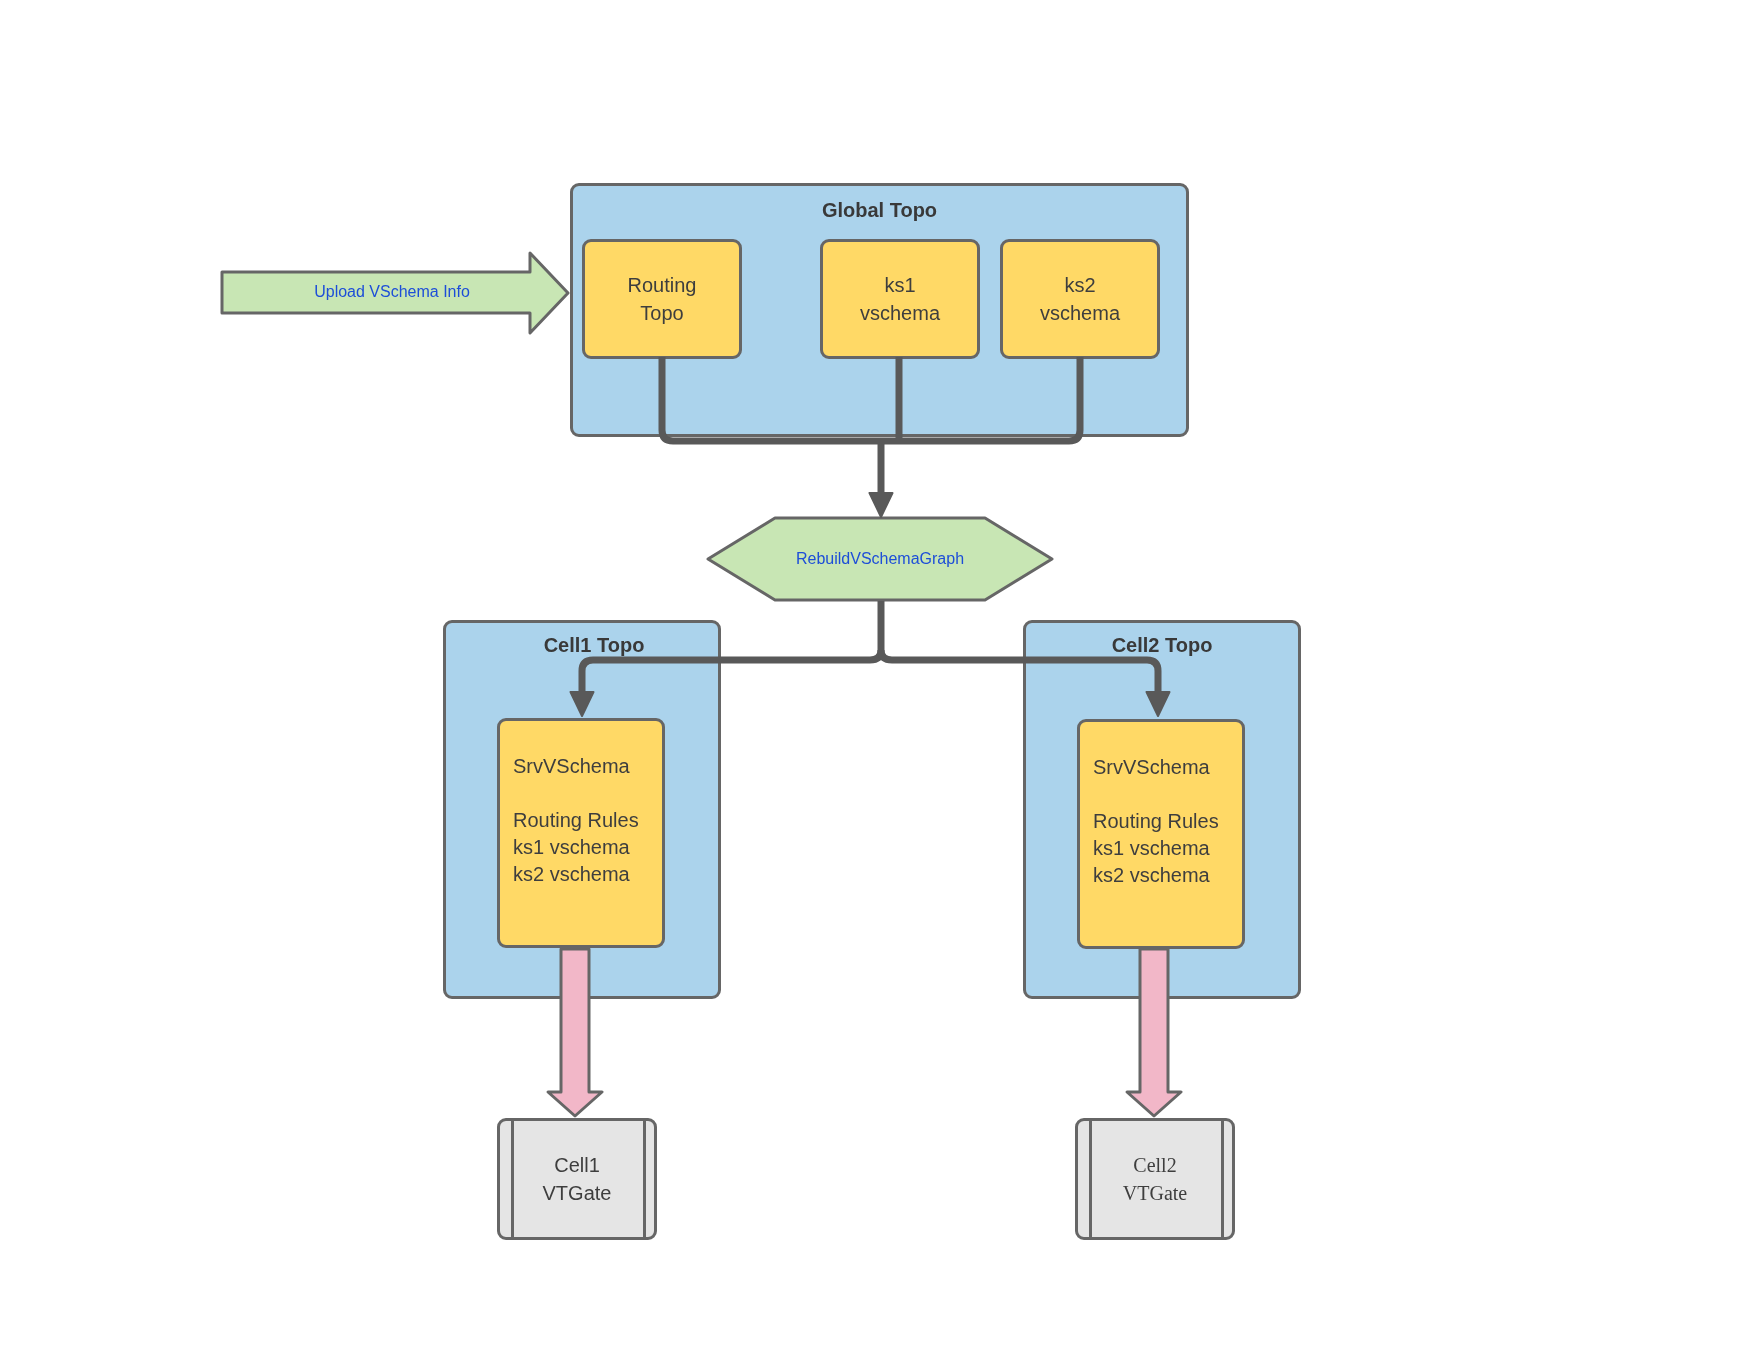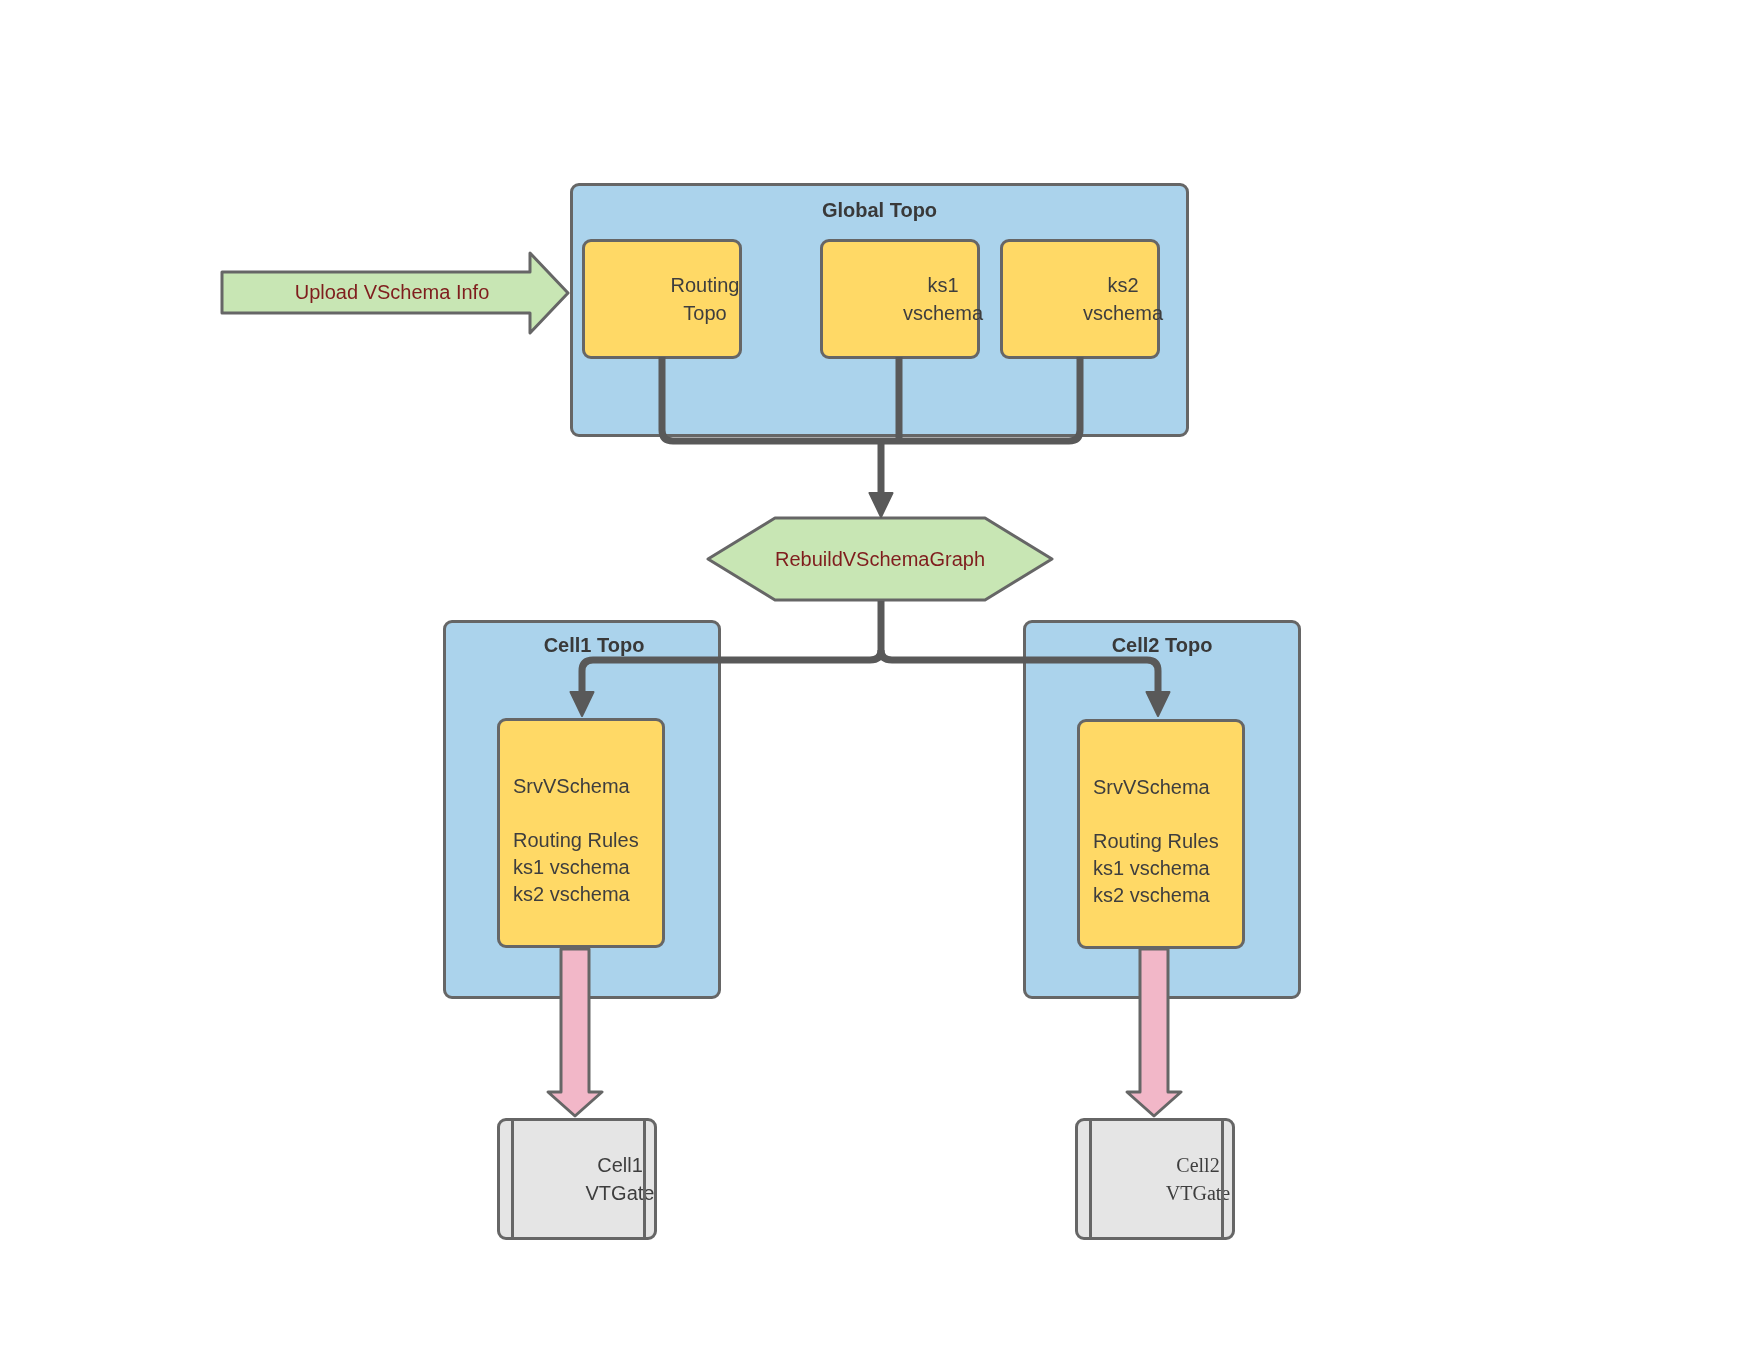--- a/index.html
+++ b/index.html
@@ -45,28 +45,26 @@
   .center-lines {
     display: flex;
     flex-direction: column;
     align-items: center;
     justify-content: center;
     text-align: center;
     width: 100%;
     height: 100%;
     font-size: 20px;
     line-height: 28px;
-    margin-left: 43px;
   }
   .srv-text {
     padding: 32px 23px 0 13px;
     font-size: 20px;
     line-height: 27px;
     box-sizing: border-box;
-    margin-top: 20px;
   }
   .srv-text div { white-space: nowrap; }
   .blank-line { height: 27px; }
   .vtgate {
     position: absolute;
     background: #e5e5e5;
     border: 3px solid #666666;
     border-radius: 9px;
     box-sizing: border-box;
   }
@@ -74,22 +72,22 @@
     position: absolute;
     top: 0; bottom: 0;
     width: 2.5px;
     background: #666666;
   }
   .shape-label {
     position: absolute;
     display: flex;
     align-items: center;
     justify-content: center;
-    font-size: 20px;
-    color: #7f1d1d;
+    font-size: 16px;
+    color: #1d4ed8;
     white-space: nowrap;
   }
 </style>
 </head>
 <body>
 
 <div class="canvas">
 
   <svg class="layer" viewBox="0 0 1760 1360">
     <path d="M222 272 L530 272 L530 253 L568 293 L530 333 L530 313 L222 313 Z" fill="#C8E6B4" stroke="#666666" stroke-width="3" stroke-linejoin="round"></path>

